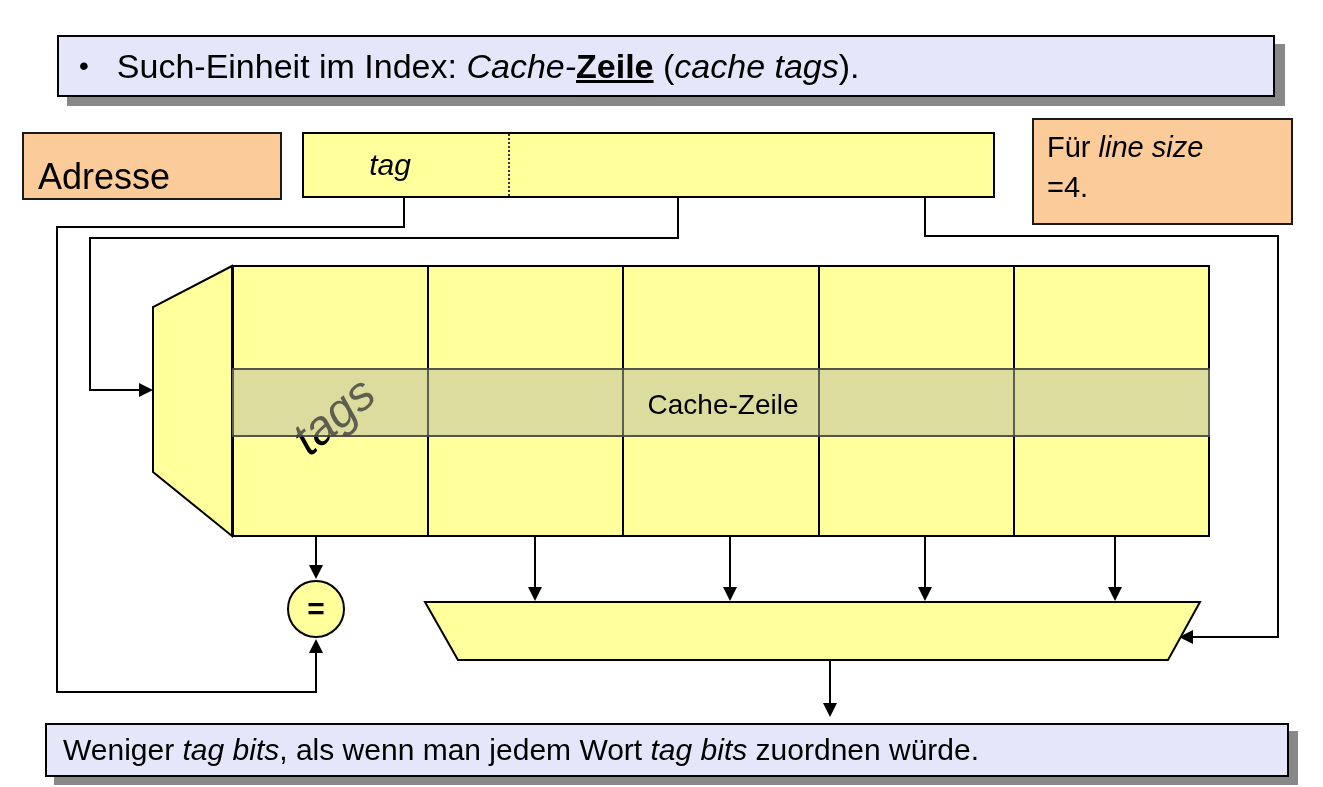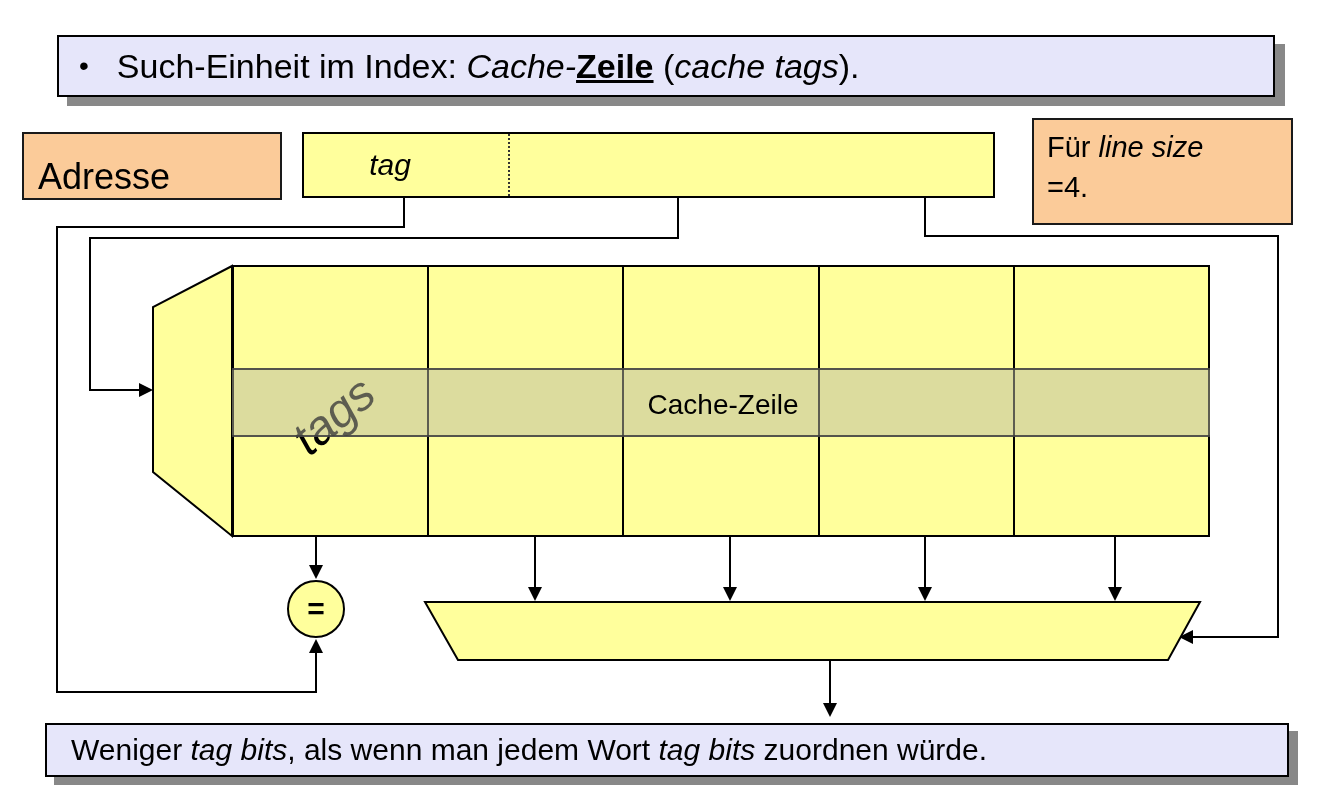--- a/index.html
+++ b/index.html
@@ -83,21 +83,21 @@
     font-size:30px;font-weight:bold;
   }
 
   
   .bottom-box{
     left:45px;top:723px;width:1244px;height:54px;
     background:#E6E6FA;border:2px solid #000;box-sizing:border-box;
     box-shadow:9px 8px 0 0 #888888;
     display:flex;align-items:center;font-size:30px;
   }
-  .bottom-box .pad{margin-left:24px;}
+  .bottom-box .pad{margin-left:16px;}
   svg{left:0;top:0;}
 </style>
 </head>
 <body>
 
 <div class="stage">
 
   <div class="abs grid">
     <div class="cell"></div>
     <div class="cell"></div>

